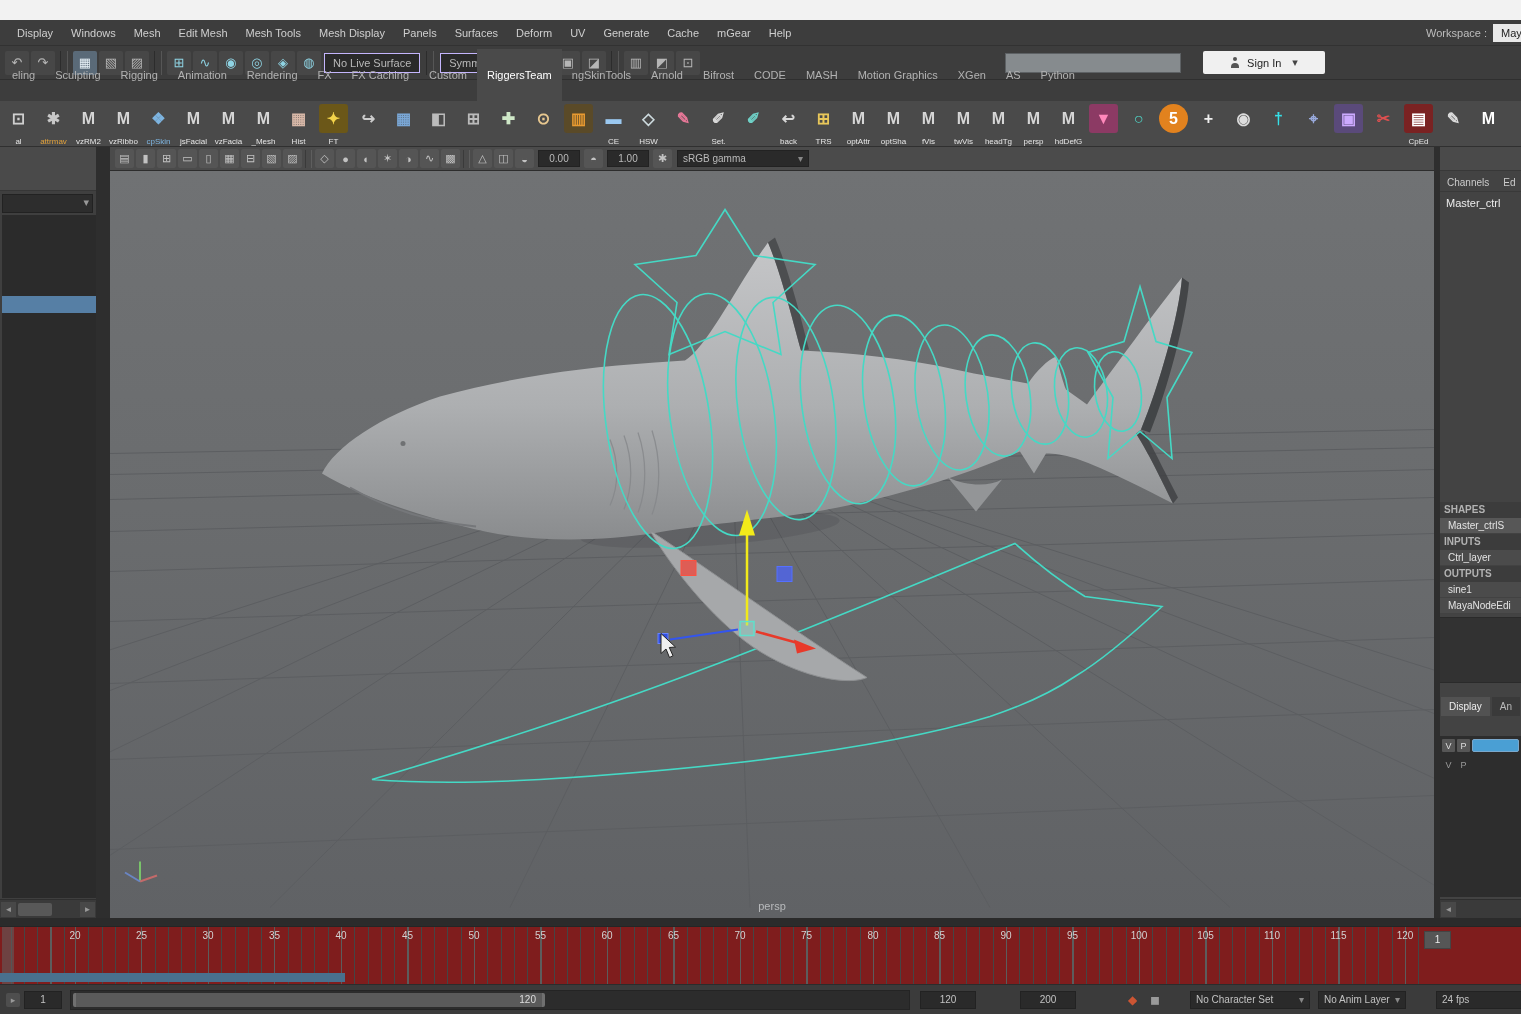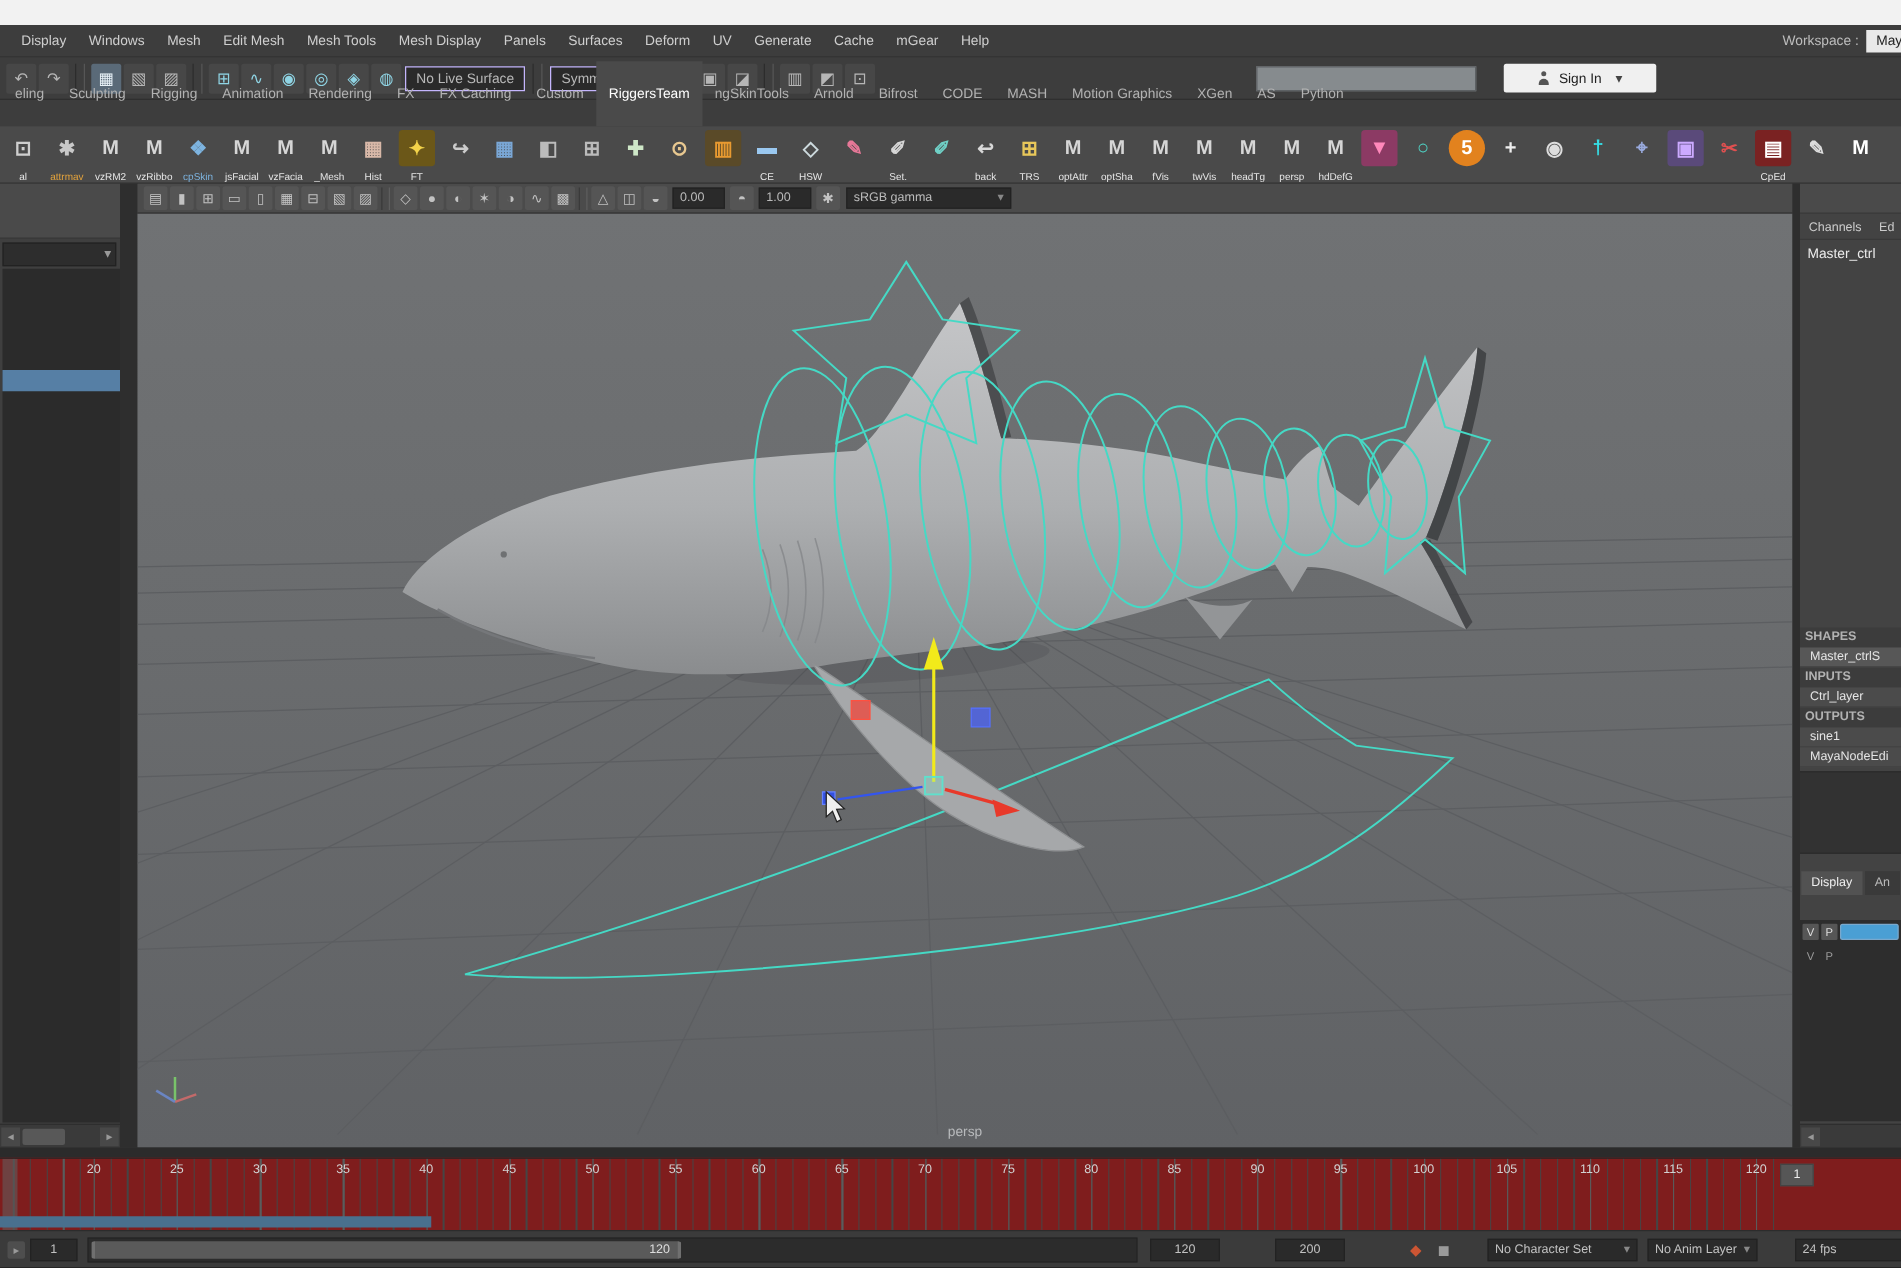--- a/index.html
+++ b/index.html
@@ -57,21 +57,21 @@
   #splitter-left{position:absolute;left:96px;top:147px;width:14px;height:771px;background:#2e2e2e}
   #splitter-right{position:absolute;left:1434px;top:147px;width:6px;height:771px;background:#2e2e2e}
 
   
   #viewport{position:absolute;left:110px;top:147px;width:1324px;height:771px;display:flex;flex-direction:column;background:#333}
   .vp-menubar{height:21px;background:#3e3e3e;display:flex;align-items:center;padding-left:14px;border-bottom:1px solid #333}
   .vp-menu-item{padding:0 9px;color:#d0d0d0;font-size:11px}
   .vp-toolbar{height:24px;background:#4b4b4b;display:flex;align-items:center;padding-left:4px;border-bottom:1px solid #2d2d2d}
   .vp-icon{width:19px;height:19px;margin:0 1px;font-size:11px;display:flex;align-items:center;justify-content:center;color:#c2c2c2;background:#555;border-radius:2px;flex:0 0 auto}
   .vp-div{width:7px;height:18px;margin:0 2px;border-left:1px solid #3a3a3a;border-right:1px solid #5e5e5e}
-  .vp-field{width:42px;height:17px;background:#2a2a2a;border:1px solid #222;color:#bbb;font-size:10px;text-align:left;padding:0 5px;line-height:15px;margin:0 3px}
+  .vp-field{width:42px;height:17px;background:#2a2a2a;border:1px solid #222;color:#bbb;font-size:10px;text-align:center;padding:0 5px;line-height:15px;margin:0 3px}
   .vp-select{min-width:132px;height:17px;background:#2a2a2a;border:1px solid #222;color:#bbb;font-size:10px;padding:0 5px;line-height:15px;display:flex;justify-content:space-between;align-items:center;margin-left:4px}
   .vp-select::after{content:"▾";color:#888;margin-left:8px}
   .vp-canvas{flex:1;position:relative;background:linear-gradient(180deg,#707274 0%,#6a6c6e 45%,#606265 100%);overflow:hidden}
   #scene{position:absolute;inset:0;width:100%;height:100%}
   #persp-label{position:absolute;left:0;right:0;bottom:6px;text-align:center;color:#b8babc;font-size:11px}
   .rig{stroke:var(--rig_cyan,#45d9c5);fill:none;stroke-width:1.6}
 
   
   #right-panel{position:absolute;left:1440px;top:147px;width:81px;height:771px;background:#434343;font-size:10px;overflow:hidden}
   .rp-top{position:absolute;top:0;left:0;right:0;height:24px;background:#4a4a4a;border-bottom:1px solid #383838}

